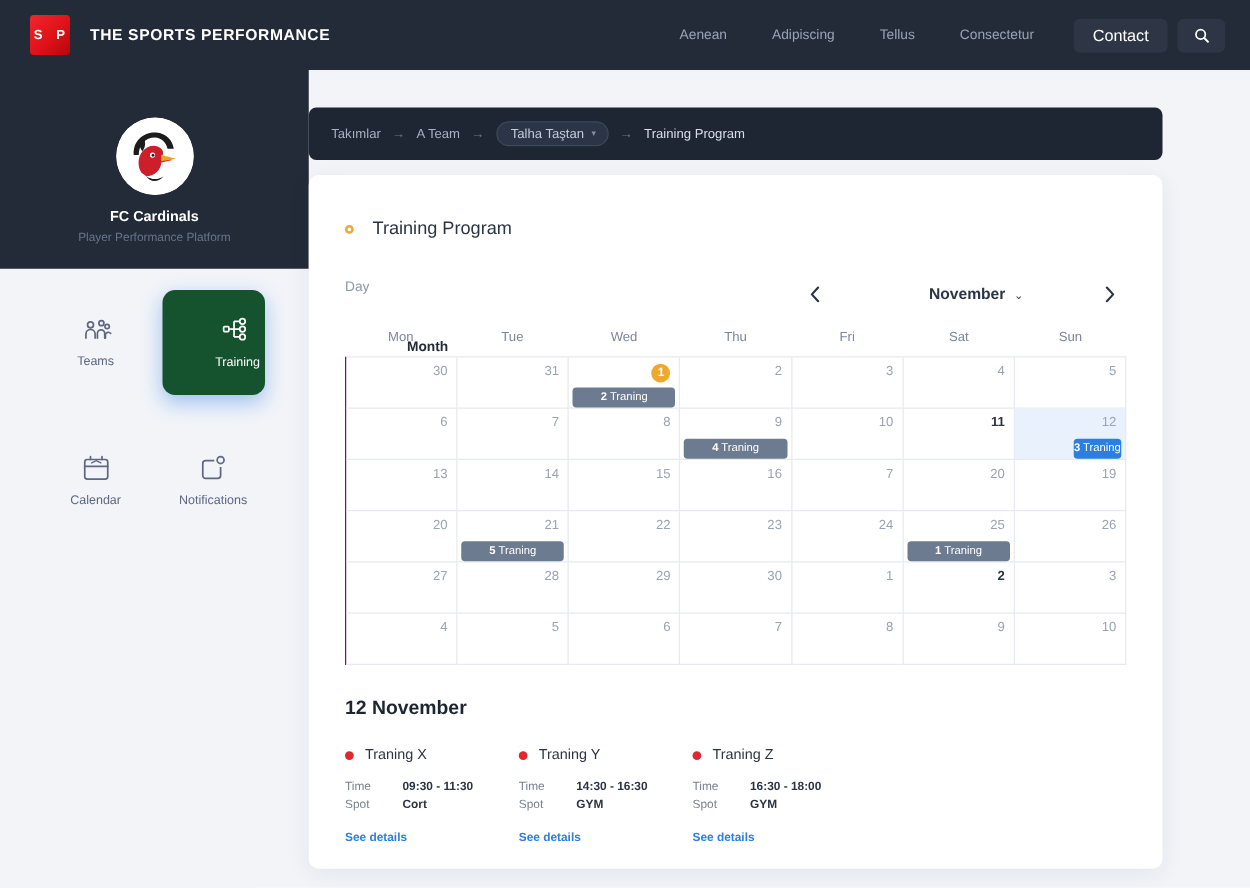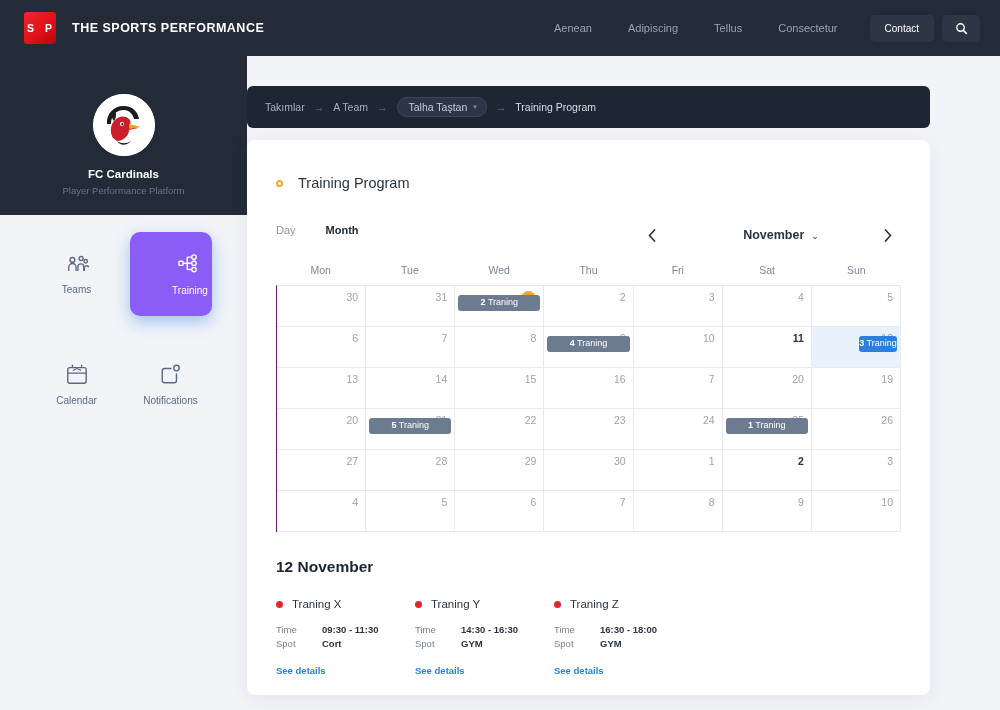--- a/index.html
+++ b/index.html
@@ -29,21 +29,21 @@
     font-weight: bold; letter-spacing: .5px;
   }
   .nav { margin-left: auto; display: flex; align-items: center; gap: 0; }
   .nav-link {
     color: #9aa3b4; font-size: 11px; padding: 0 18px; cursor: pointer;
     text-decoration: none; white-space: nowrap;
   }
   .nav-btn {
     margin-left: 14px; background: #2e3645; color: #fff;
     border: none; border-radius: 5px; height: 27px; padding: 0 15px;
-    font-size: 10px; font-family: inherit; cursor: pointer;
+    font-size: 13px; font-family: inherit; cursor: pointer;
   }
   .nav-search {
     margin-left: 8px; margin-right: 20px; background: #2e3645;
     border: none; border-radius: 5px; width: 38px; height: 27px;
     display: flex; align-items: center; justify-content: center; cursor: pointer;
   }
 
   
   .leftpanel {
     position: absolute; top: 56px; left: 0; width: 247px; height: 159px;
@@ -61,21 +61,21 @@
   .sidebar {
     position: absolute; top: 232px; left: 0; width: 247px;
     display: flex; flex-wrap: wrap; justify-content: center; gap: 12px 0px;
   }
   .tile {
     width: 82px; height: 84px; margin: 0 6px 14px 6px;
     display: flex; flex-direction: column; align-items: center; justify-content: center;
     border-radius: 10px; cursor: pointer;
   }
   .tile-label { font-size: 10px; color: #5d6880; margin-top: 9px; }
-  .tile.active { background: #8b5cf6; box-shadow: 0 6px 16px rgba(59,134,232,.45); padding-left: 39px; }
+  .tile.active { background: #14532d; box-shadow: 0 6px 16px rgba(59,134,232,.45); padding-left: 39px; }
   .tile.active .tile-label { color: #ffffff; }
   .tile svg { display: block; }
 
   
   .crumbbar {
     position: absolute; top: 86px; left: 247px; width: 683px; height: 42px;
     background: #1e2533; border-radius: 6px;
     display: flex; align-items: center; padding: 0 18px; gap: 9px;
   }
   .crumb { color: #a8b1c2; font-size: 10.5px; cursor: pointer; }
@@ -99,21 +99,21 @@
     width: 7px; height: 7px; border-radius: 50%;
     border: 2px solid #efa82e; margin-right: 15px;
   }
   .card-title { font-size: 14.5px; color: #2b3444; }
 
   
   .cal-toolbar {
     display: flex; align-items: flex-start; margin: 33px 29px 0 29px; height: 22px;
   }
   .viewopt { font-size: 11px; color: #8d97a8; cursor: pointer; margin-right: 30px; }
-  .viewopt.active { color: #232b38; font-weight: bold; }
+  .viewopt.active { color: #232b38; font-weight: bold; margin-top: 48px; }
   .monthnav { margin-left: auto; display: flex; align-items: center; }
   .arrowbtn {
     width: 26px; height: 22px; display: flex; align-items: center; justify-content: center;
     cursor: pointer; color: #2b3444; font-size: 15px; background: none; border: none;
     font-family: inherit;
   }
   .monthname {
     font-size: 12.5px; font-weight: bold; color: #2b3444; min-width: 128px;
     text-align: center; cursor: pointer;
   }
@@ -138,21 +138,21 @@
   .daynum {
     text-align: right; font-size: 10.5px; color: #9aa3b3; line-height: 12px;
   }
   .daynum.bold { color: #2b3444; font-weight: bold; }
   .daynum.today {
     display: inline-flex; align-items: center; justify-content: center;
     width: 15px; height: 15px; border-radius: 50%; background: #efa82e;
     color: #fff; font-weight: bold; font-size: 9.5px; float: right; line-height: 1;
   }
   .pill {
-    position: absolute; left: 3px; right: 3px; bottom: 15px;
+    position: absolute; left: 3px; right: 3px; bottom: 0;
     background: #6d7b91; color: #fff; border-radius: 3px;
     font-size: 9px; text-align: center; padding: 3px 0; line-height: 1.1;
   }
   .pill.blue { background: #2a7fe0; margin-left: 44px; }
   .pill b { font-weight: bold; }
 
   
   .detail { margin: 26px 29px 0 29px; }
   .detail-date { font-size: 15.5px; font-weight: bold; color: #1d2531; }
   .events { display: flex; margin-top: 22px; }

